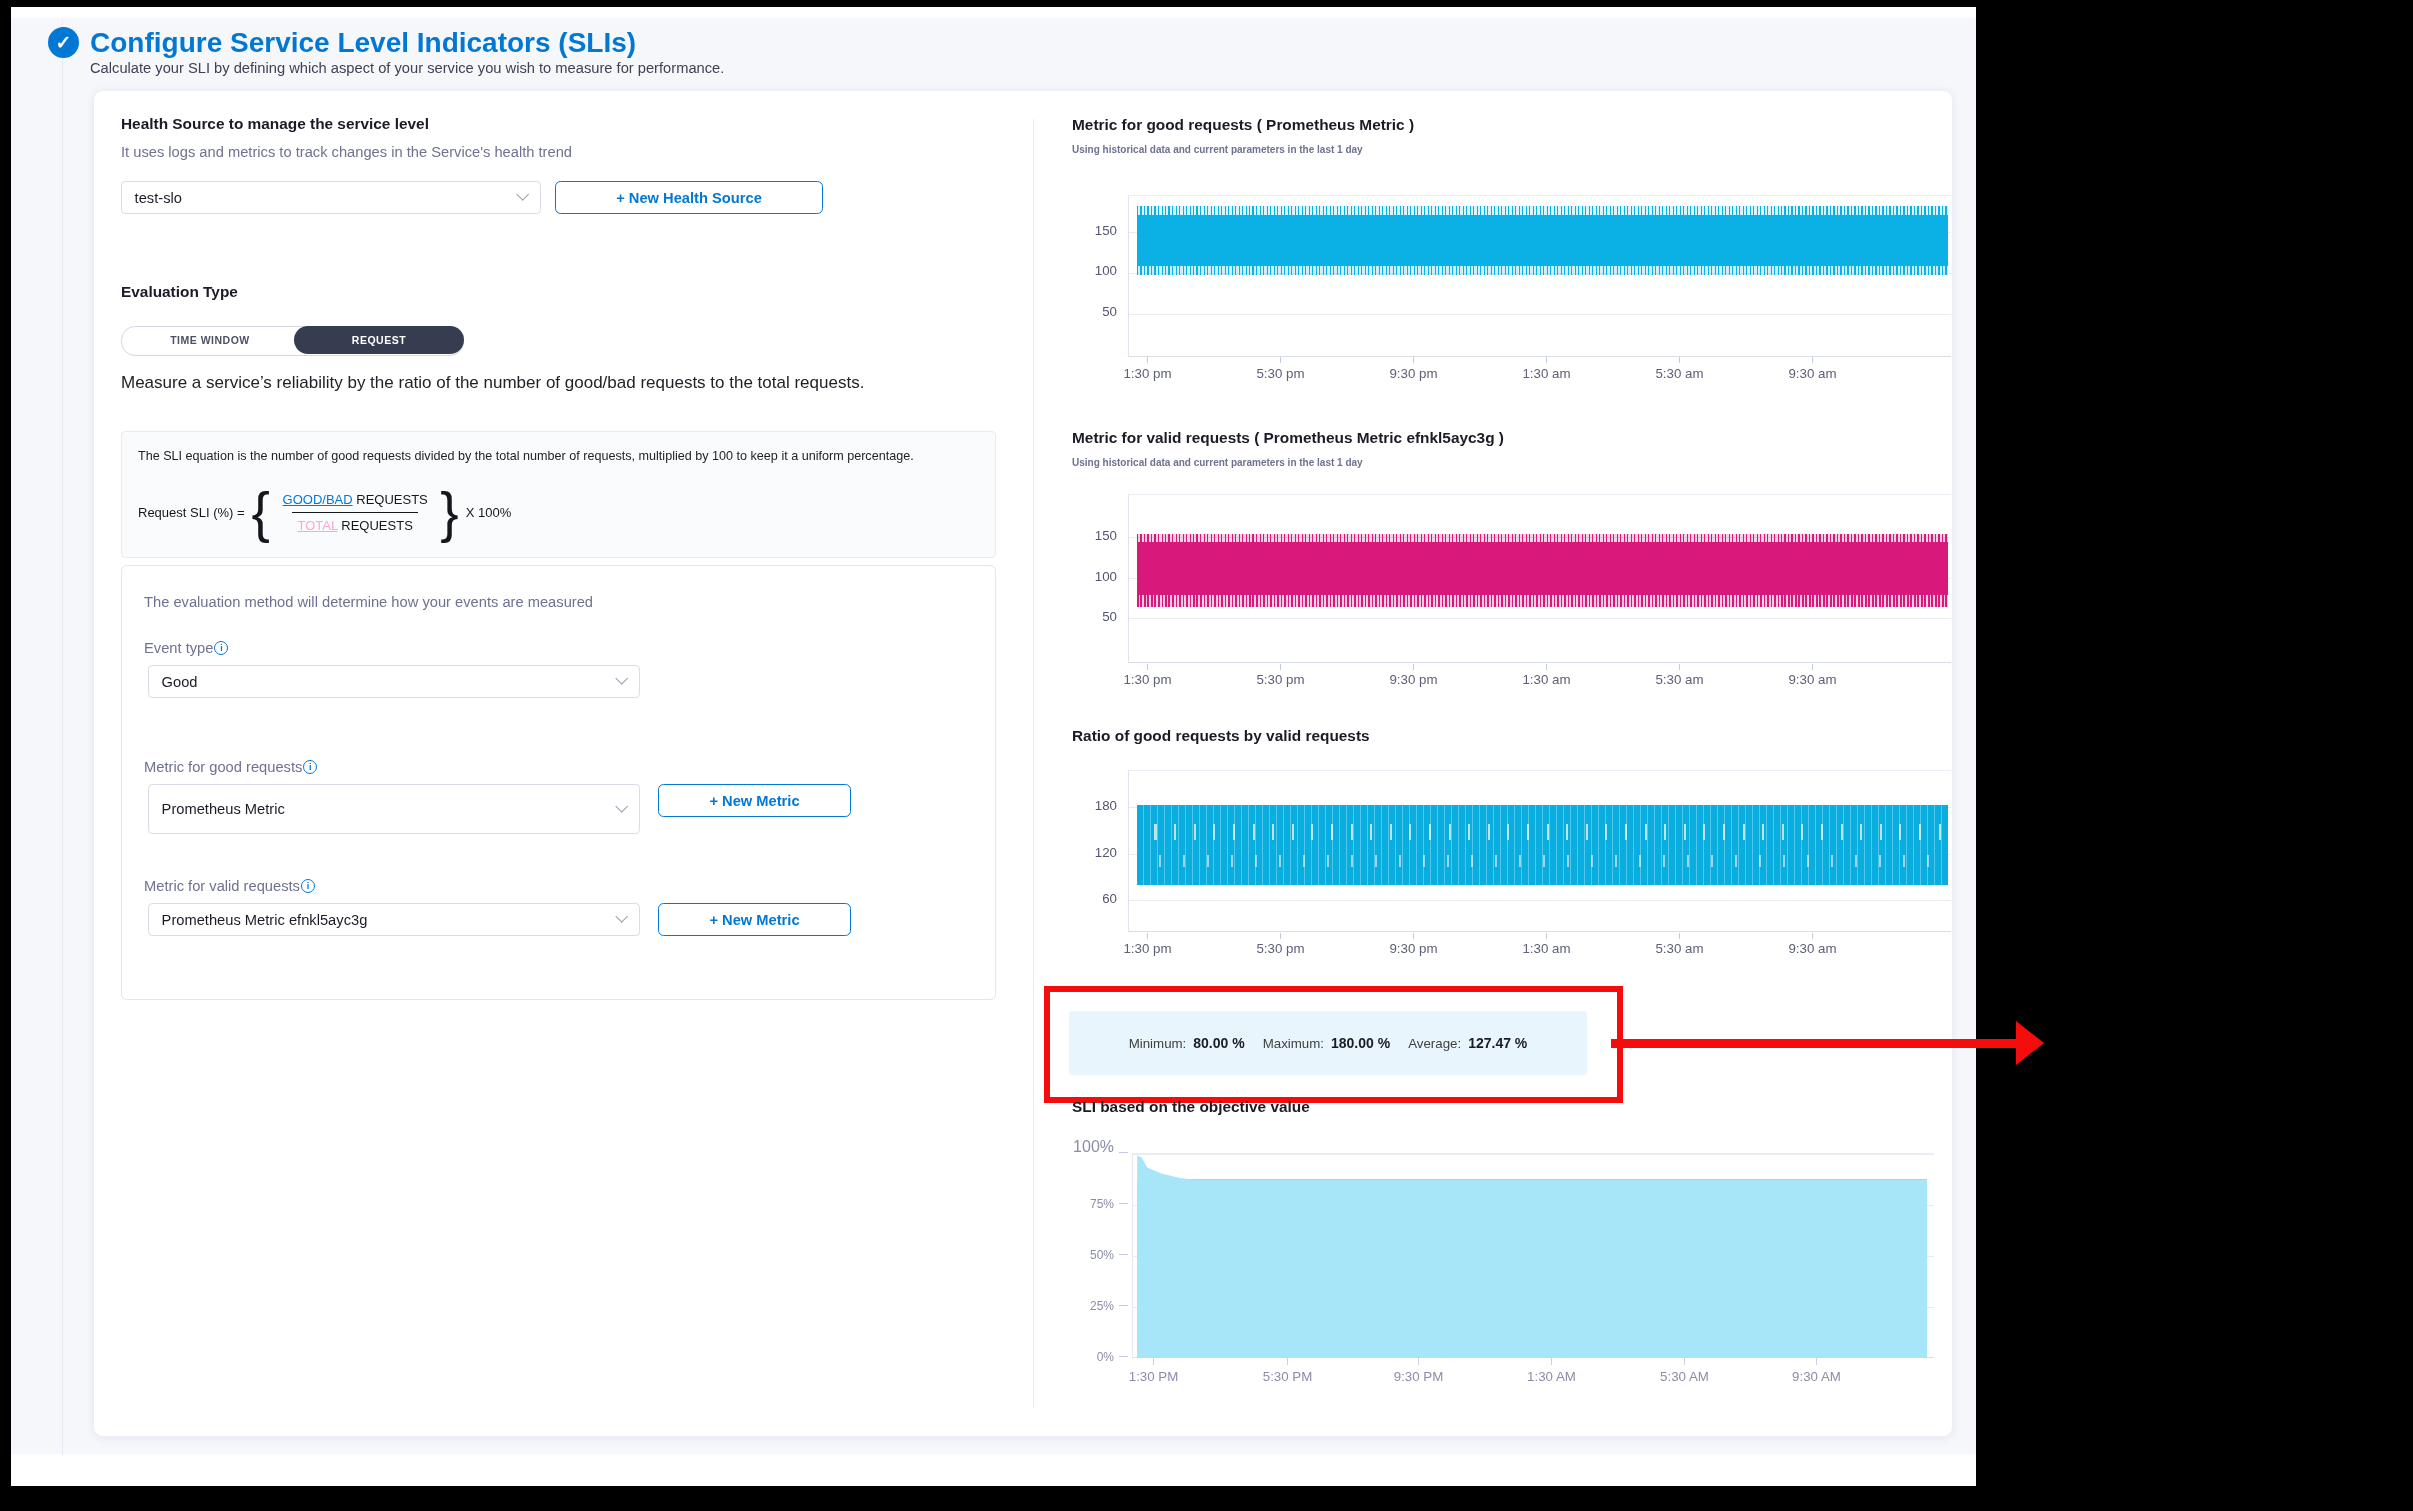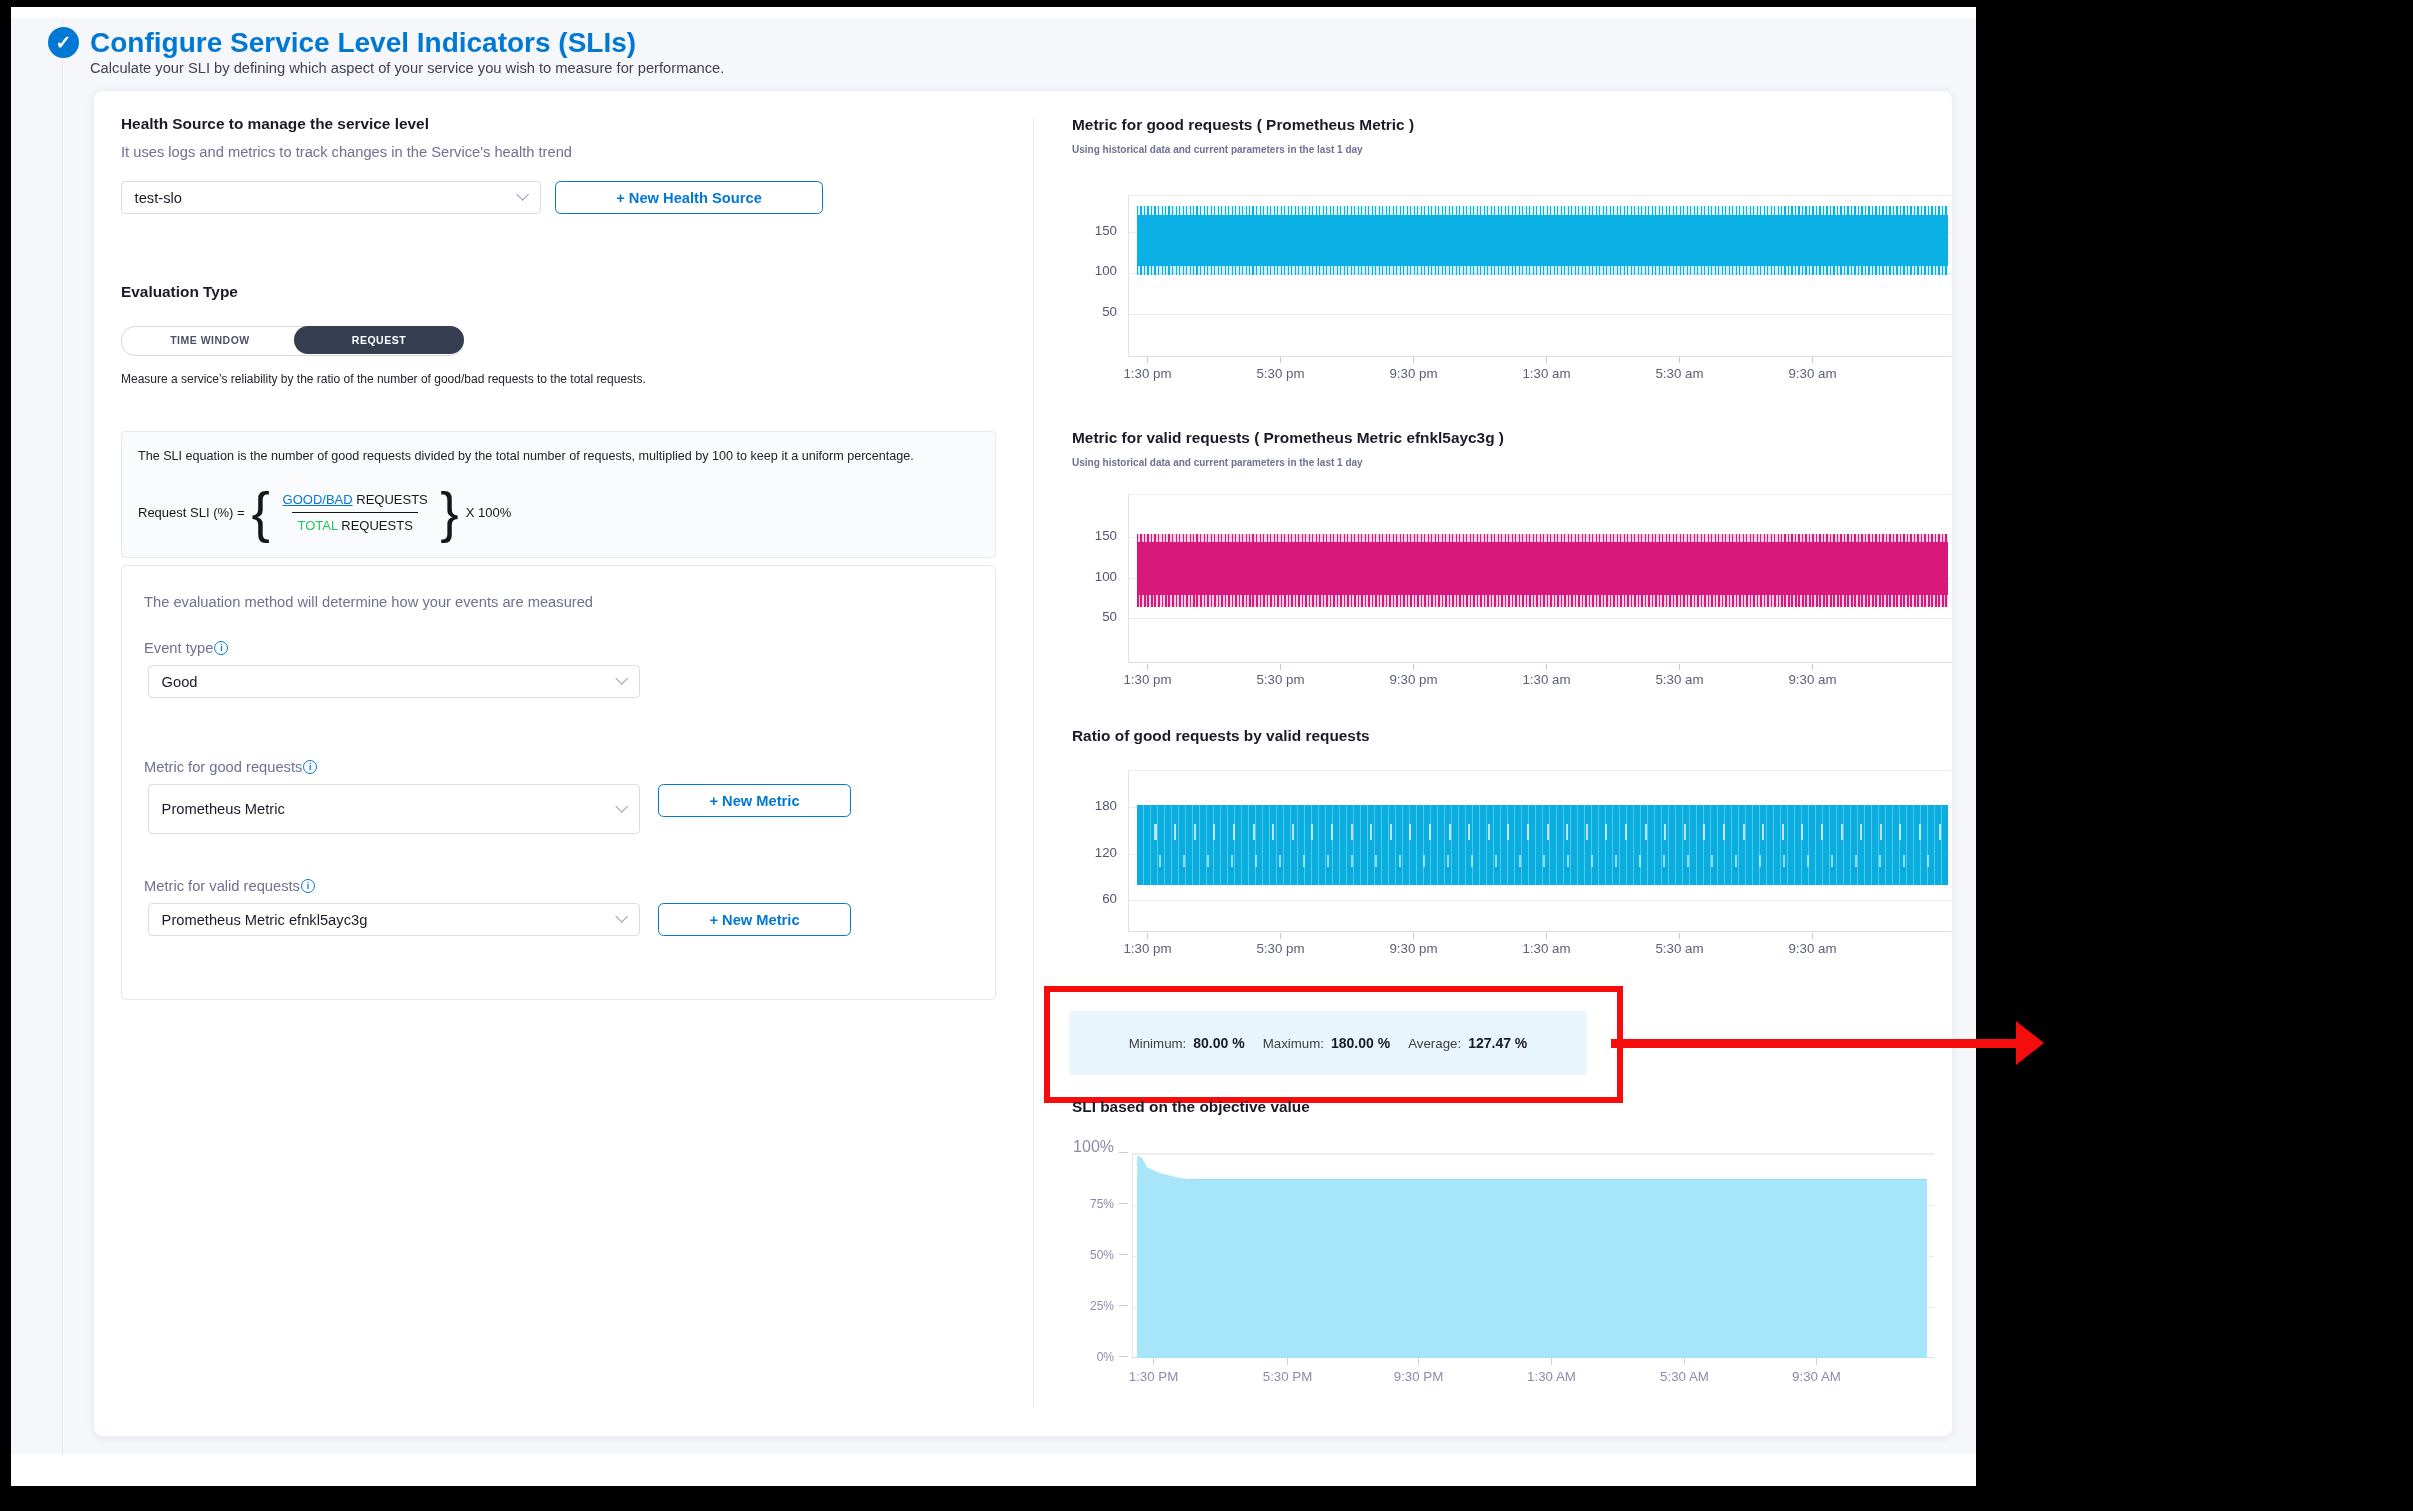--- a/index.html
+++ b/index.html
@@ -12,42 +12,42 @@
         border:0.7px solid #edeff6;border-radius:9.8px;box-shadow:0 1.4px 8.4px rgba(35,40,80,.07);}
   .col-divider{left:1033px;top:119px;width:0.7px;height:1289px;background:#e9ebf4;}
   .step-line{left:62px;top:19.6px;width:1.4px;height:1436px;background:#e7e9f3;}
   .step-circle{left:48px;top:27px;width:31px;height:31px;border-radius:50%;background:#0278d5;
                display:flex;align-items:center;justify-content:center;}
   .step-circle span{color:#fff;font-size:19px;font-weight:bold;line-height:1;}
   .h-step{left:90px;top:27px;font-size:28px;font-weight:bold;color:#0278d5;}
   .sub-step{left:90px;top:60px;font-size:14.7px;color:#3f4254;}
   .sec-h{font-size:15.4px;font-weight:bold;color:#1b1b28;}
   .gray{color:#6e7191;}
-  .body-txt{font-size:12px;color:#22222a;line-height:1.42;}
+  .body-txt{font-size:17px;color:#22222a;line-height:1.42;}
   .select{background:#fff;border:0.7px solid #d8dbe8;border-radius:4.2px;display:flex;align-items:center;
           justify-content:space-between;padding:0 12.6px;font-size:14.7px;color:#1b1b28;box-sizing:border-box;}
   .chev{width:8.4px;height:8.4px;border-right:1.4px solid #989bb4;border-bottom:1.4px solid #989bb4;
         transform:rotate(45deg);margin-top:-4.9px;flex:0 0 auto;}
   .btn-outline{display:flex;align-items:center;justify-content:center;background:#fff;
                border:1.4px solid #0278d5;border-radius:5.6px;color:#0278d5;font-weight:bold;
                font-size:14.7px;box-sizing:border-box;cursor:pointer;}
   .toggle{border:0.7px solid #d4d7e4;border-radius:14px;background:#fff;}
   .toggle .opt{position:absolute;top:-0.7px;height:28px;display:flex;align-items:center;justify-content:center;
                font-size:10.5px;font-weight:bold;letter-spacing:0.5px;}
   .opt-tw{left:0;width:176px;color:#4d5067;}
   .opt-req{left:172px;width:170px;background:#373d51;border-radius:14px;color:#fff;}
   .eq-box{background:#fafbfd;border:0.7px solid #e7e9f3;border-radius:4.2px;}
   .eq-note{font-size:12.6px;color:#22222a;line-height:1.45;}
   .eq-row{display:flex;align-items:center;gap:7px;font-size:13px;color:#16161d;}
   .frac{display:flex;flex-direction:column;align-items:center;}
   .frac .num{padding:0 5.6px 4.9px;}
   .frac .den{border-top:1.4px solid #16161d;padding:4.9px 5.6px 0;}
   .brace{font-size:55px;font-weight:200;color:#16161d;line-height:.85;transform:scaleY(1.02);}
   .eq-link{color:#0278d5;text-decoration:underline;}
-  .eq-red{color:#22c55e;}
+  .eq-red{color:#f9a8d4;text-decoration:underline;}
   .method-box{border:0.7px solid #e3e5f0;border-radius:5.6px;background:#fff;}
   .lab-row{display:flex;align-items:center;gap:1px;font-size:14.7px;color:#6e7191;}
   .info{width:14px;height:14px;border-radius:50%;border:1.4px solid #0278d5;color:#0278d5;font-size:9px;
         font-weight:bold;display:flex;align-items:center;justify-content:center;box-sizing:border-box;}
   .chart-title{font-size:15.4px;font-weight:bold;color:#1b1b28;}
   .chart-sub{font-size:10px;color:#6e7191;font-weight:bold;}
   .plot{border-left:0.7px solid #dfe3ef;border-top:0.7px solid #eceef6;border-bottom:1.4px solid #d9ddeb;box-sizing:border-box;}
   .gline{position:absolute;left:0;right:0;height:0.7px;background:#e9ebf4;}
   .ylab{position:absolute;width:63px;text-align:right;font-size:13.3px;color:#545671;}
   .xlab{position:absolute;width:91px;text-align:center;font-size:13.3px;color:#5d6078;}

